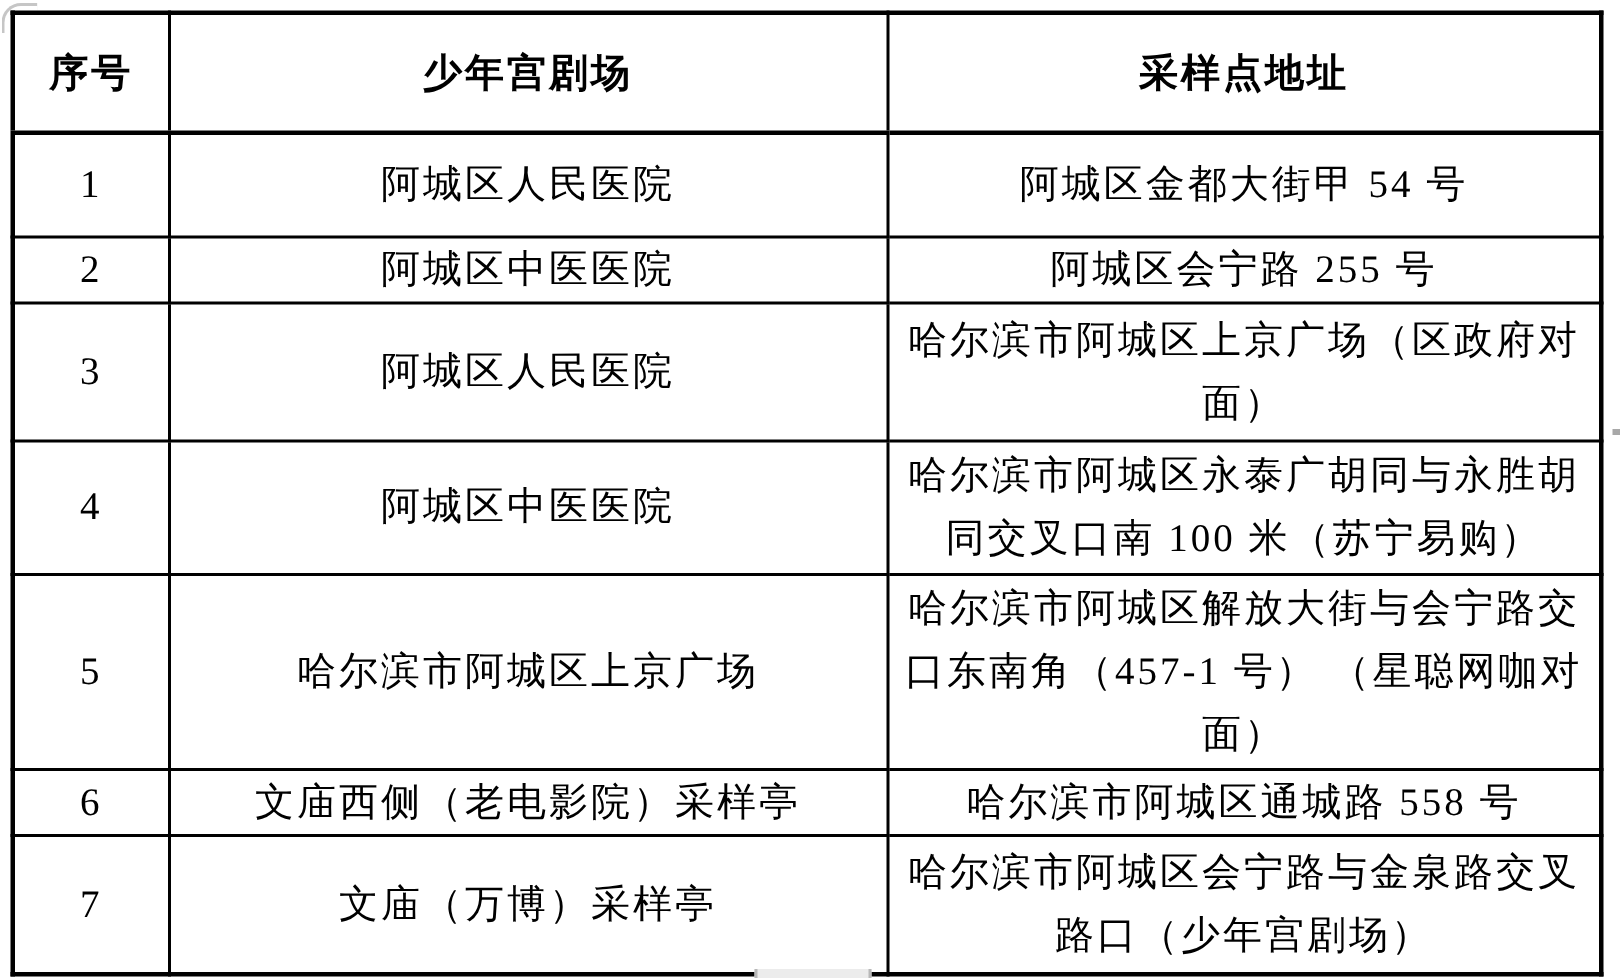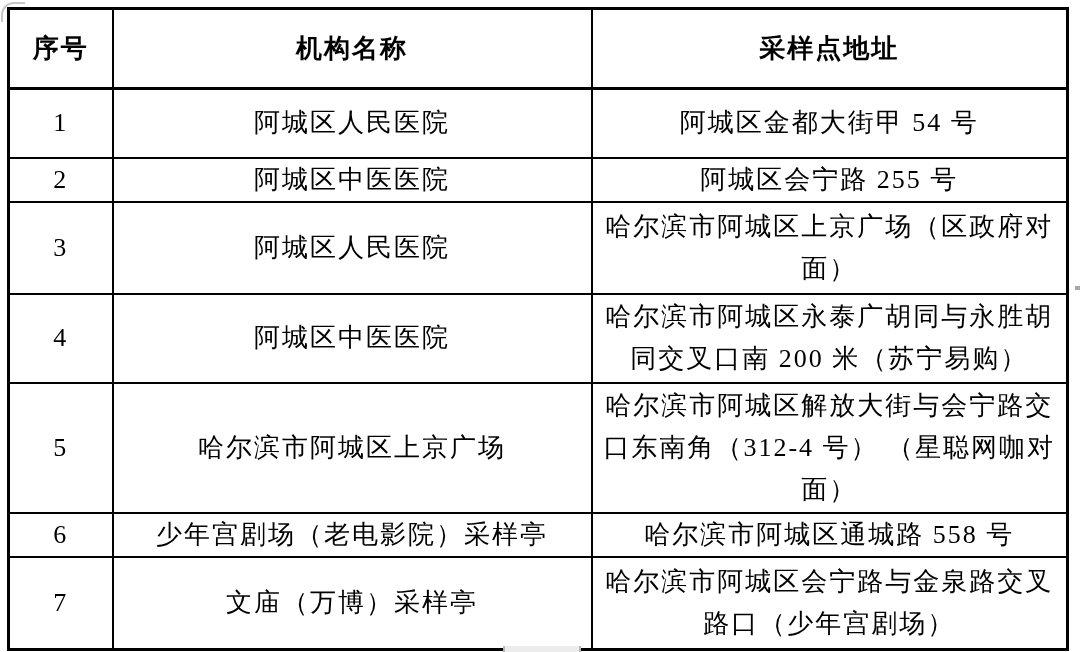--- a/index.html
+++ b/index.html
@@ -92,21 +92,21 @@
 
   <table class="tbl">
     <colgroup>
         <col class="c1">
         <col class="c2">
         <col class="c3">
       </colgroup>
     <thead>
       <tr class="r-head">
         <th>序号</th>
-        <th>机构名称</th>
+        <th>少年宫剧场</th>
         <th>采样点地址</th>
       </tr>
     </thead>
     <tbody>
       <tr class="r1">
         <td>1</td>
         <td>阿城区人民医院</td>
         <td>阿城区金都大街甲 54 号</td>
       </tr>
       <tr class="r2">
@@ -115,30 +115,30 @@
         <td>阿城区会宁路 255 号</td>
       </tr>
       <tr class="r3">
         <td>3</td>
         <td>阿城区人民医院</td>
         <td>哈尔滨市阿城区上京广场（区政府对面）</td>
       </tr>
       <tr class="r4">
         <td>4</td>
         <td>阿城区中医医院</td>
-        <td>哈尔滨市阿城区永泰广胡同与永胜胡同交叉口南 200 米（苏宁易购）</td>
+        <td>哈尔滨市阿城区永泰广胡同与永胜胡同交叉口南 100 米（苏宁易购）</td>
       </tr>
       <tr class="r5">
         <td>5</td>
         <td>哈尔滨市阿城区上京广场</td>
-        <td>哈尔滨市阿城区解放大街与会宁路交口东南角（312-4 号） （星聪网咖对面）</td>
+        <td>哈尔滨市阿城区解放大街与会宁路交口东南角（457-1 号） （星聪网咖对面）</td>
       </tr>
       <tr class="r6">
         <td>6</td>
-        <td>少年宫剧场（老电影院）采样亭</td>
+        <td>文庙西侧（老电影院）采样亭</td>
         <td>哈尔滨市阿城区通城路 558 号</td>
       </tr>
       <tr class="r7">
         <td>7</td>
         <td>文庙（万博）采样亭</td>
         <td>哈尔滨市阿城区会宁路与金泉路交叉路口（少年宫剧场）</td>
       </tr>
     </tbody>
   </table>
 

